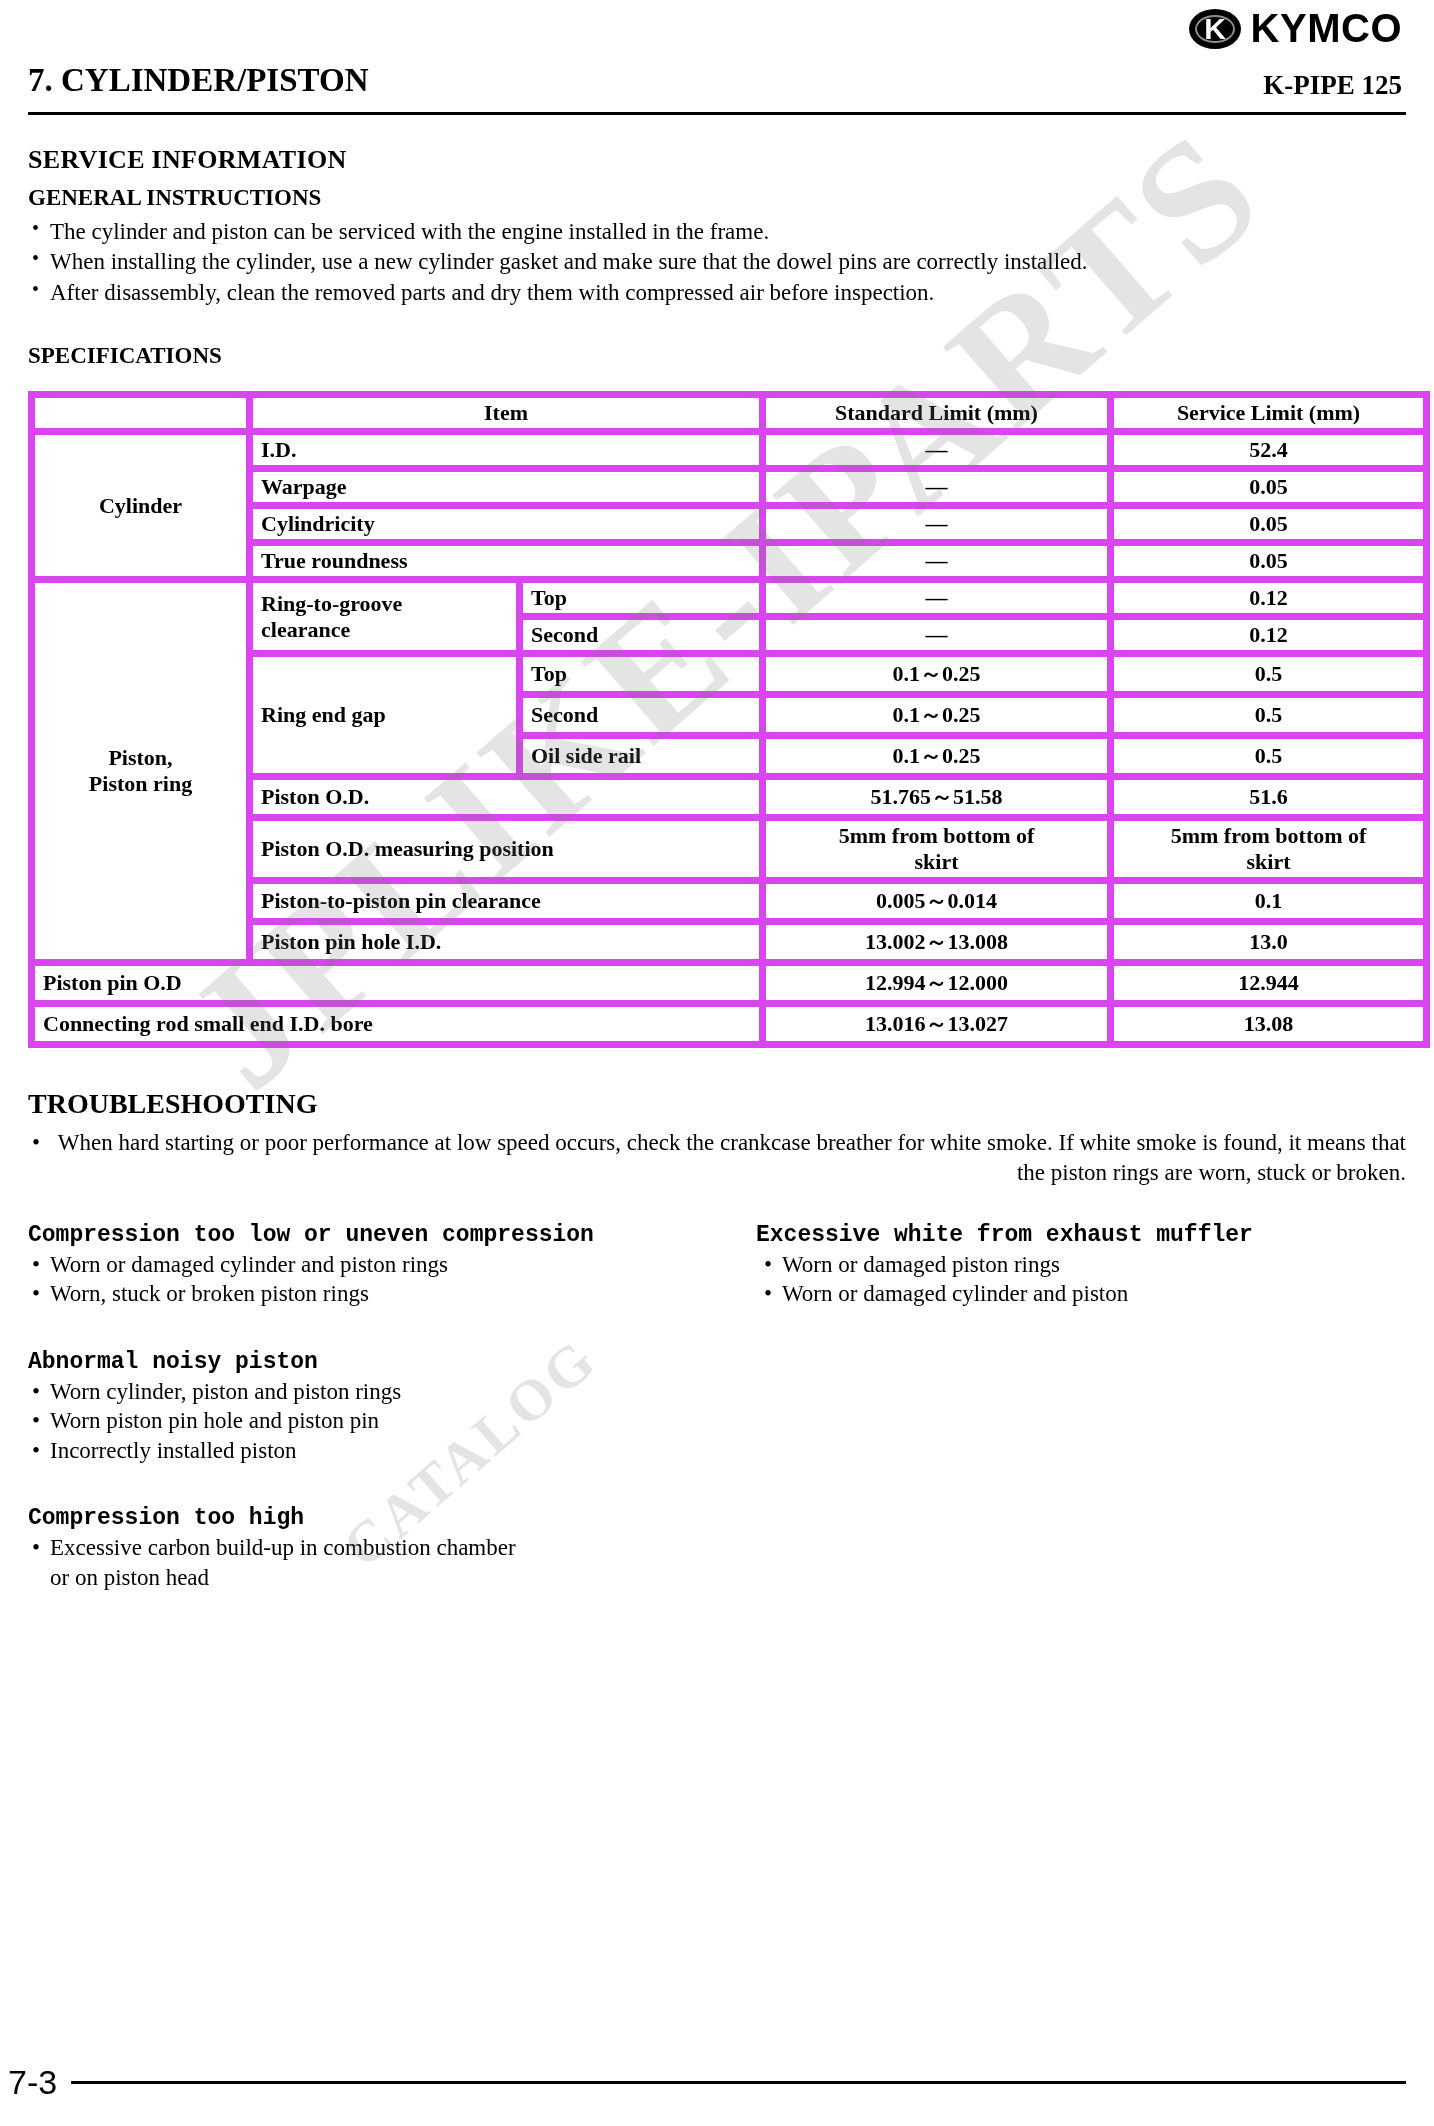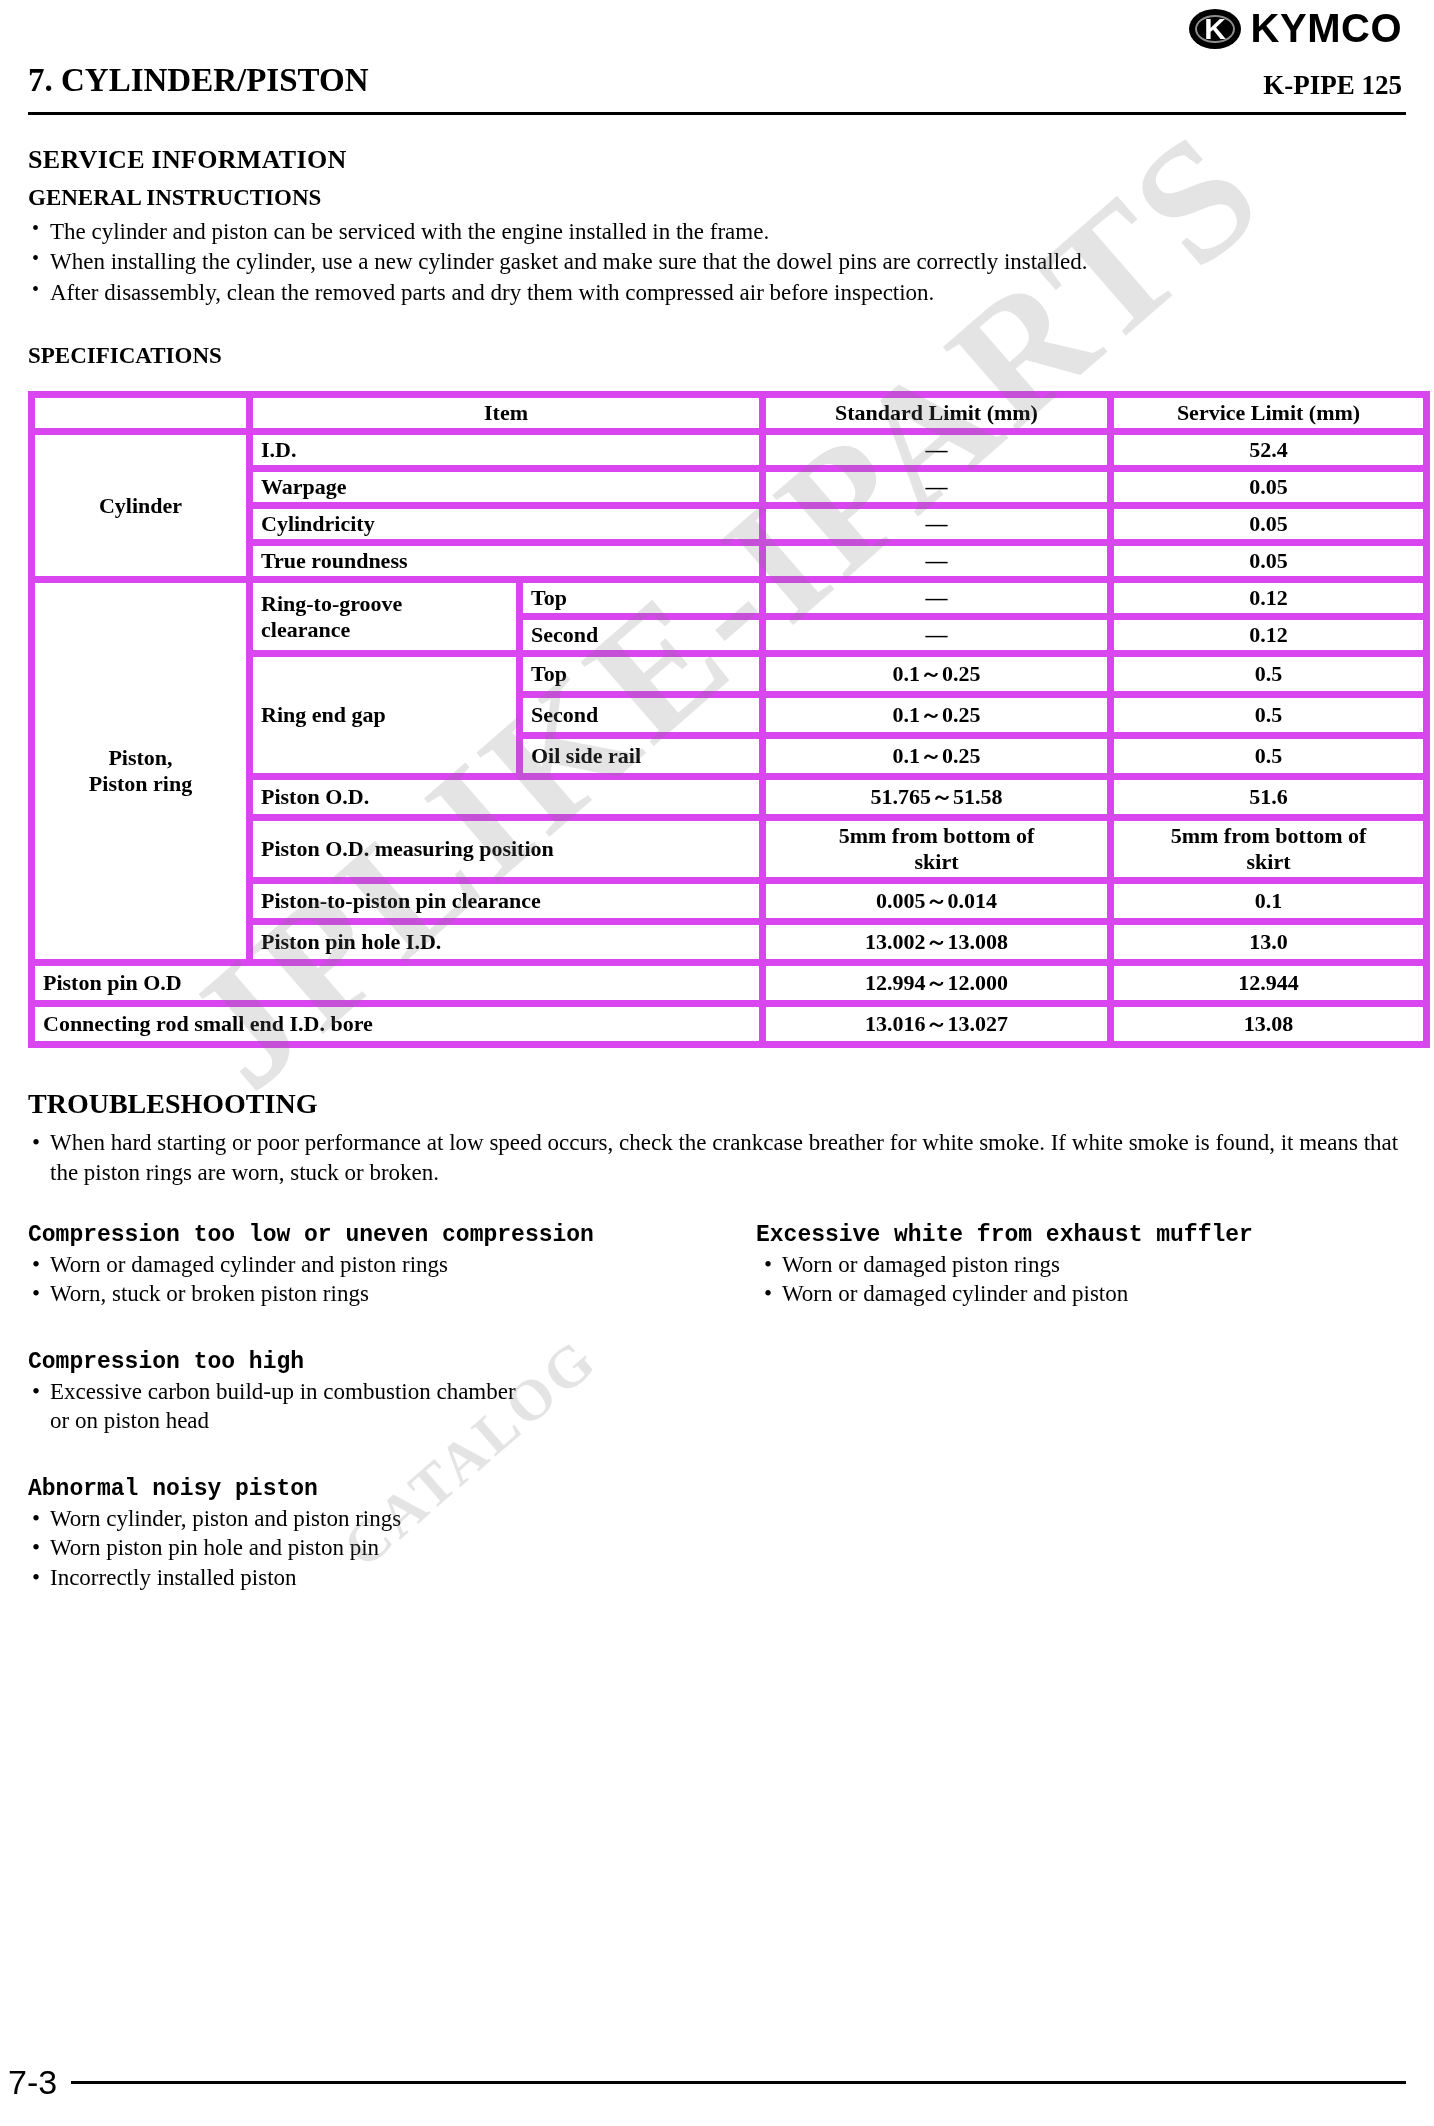--- a/index.html
+++ b/index.html
@@ -166,20 +166,21 @@
   .ts-title {
     font-family: "Liberation Serif", serif;
     font-weight: bold;
     font-size: 28px;
     margin-top: 40px;
   }
   .ts-intro {
     margin: 8px 0 0 0;
     padding: 0;
     list-style: none;
+    text-align: right;
   }
   .ts-intro li {
     font-size: 23px;
     line-height: 1.3;
     padding-left: 22px;
     position: relative;
   }
   .ts-intro li::before {
     content: "\2022";
     position: absolute;
@@ -425,33 +426,33 @@
     <div class="ts-col-left">
       <div>
         <div class="ts-head">Compression too low or uneven compression</div>
         <ul class="ts-list">
           <li>Worn or damaged cylinder and piston rings</li>
           <li>Worn, stuck or broken piston rings</li>
         </ul>
       </div>
 
       <div class="ts-block">
-        <div class="ts-head">Compression too high</div>
-        <ul class="ts-list">
-          <li>Excessive carbon build-up in combustion chamber</li>
-          <li class="cont">or on piston head</li>
-        </ul>
-      </div>
-
-      <div class="ts-block">
         <div class="ts-head">Abnormal noisy piston</div>
         <ul class="ts-list">
           <li>Worn cylinder, piston and piston rings</li>
           <li>Worn piston pin hole and piston pin</li>
           <li>Incorrectly installed piston</li>
+        </ul>
+      </div>
+
+      <div class="ts-block">
+        <div class="ts-head">Compression too high</div>
+        <ul class="ts-list">
+          <li>Excessive carbon build-up in combustion chamber</li>
+          <li class="cont">or on piston head</li>
         </ul>
       </div>
     </div>
 
     <div class="ts-col-right">
       <div>
         <div class="ts-head">Excessive white from exhaust muffler</div>
         <ul class="ts-list">
           <li>Worn or damaged piston rings</li>
           <li>Worn or damaged cylinder and piston</li>

